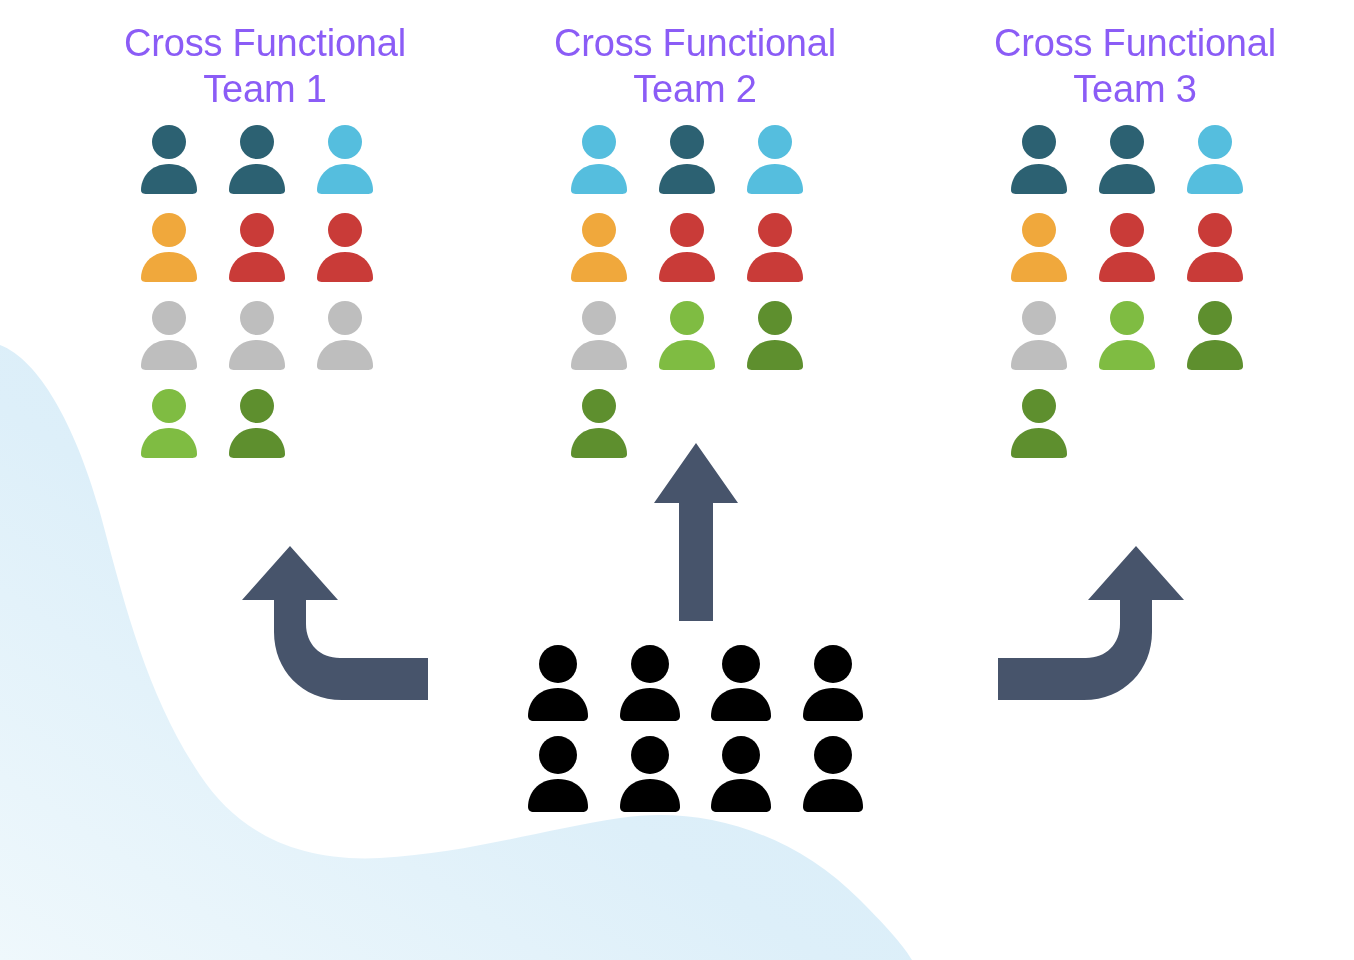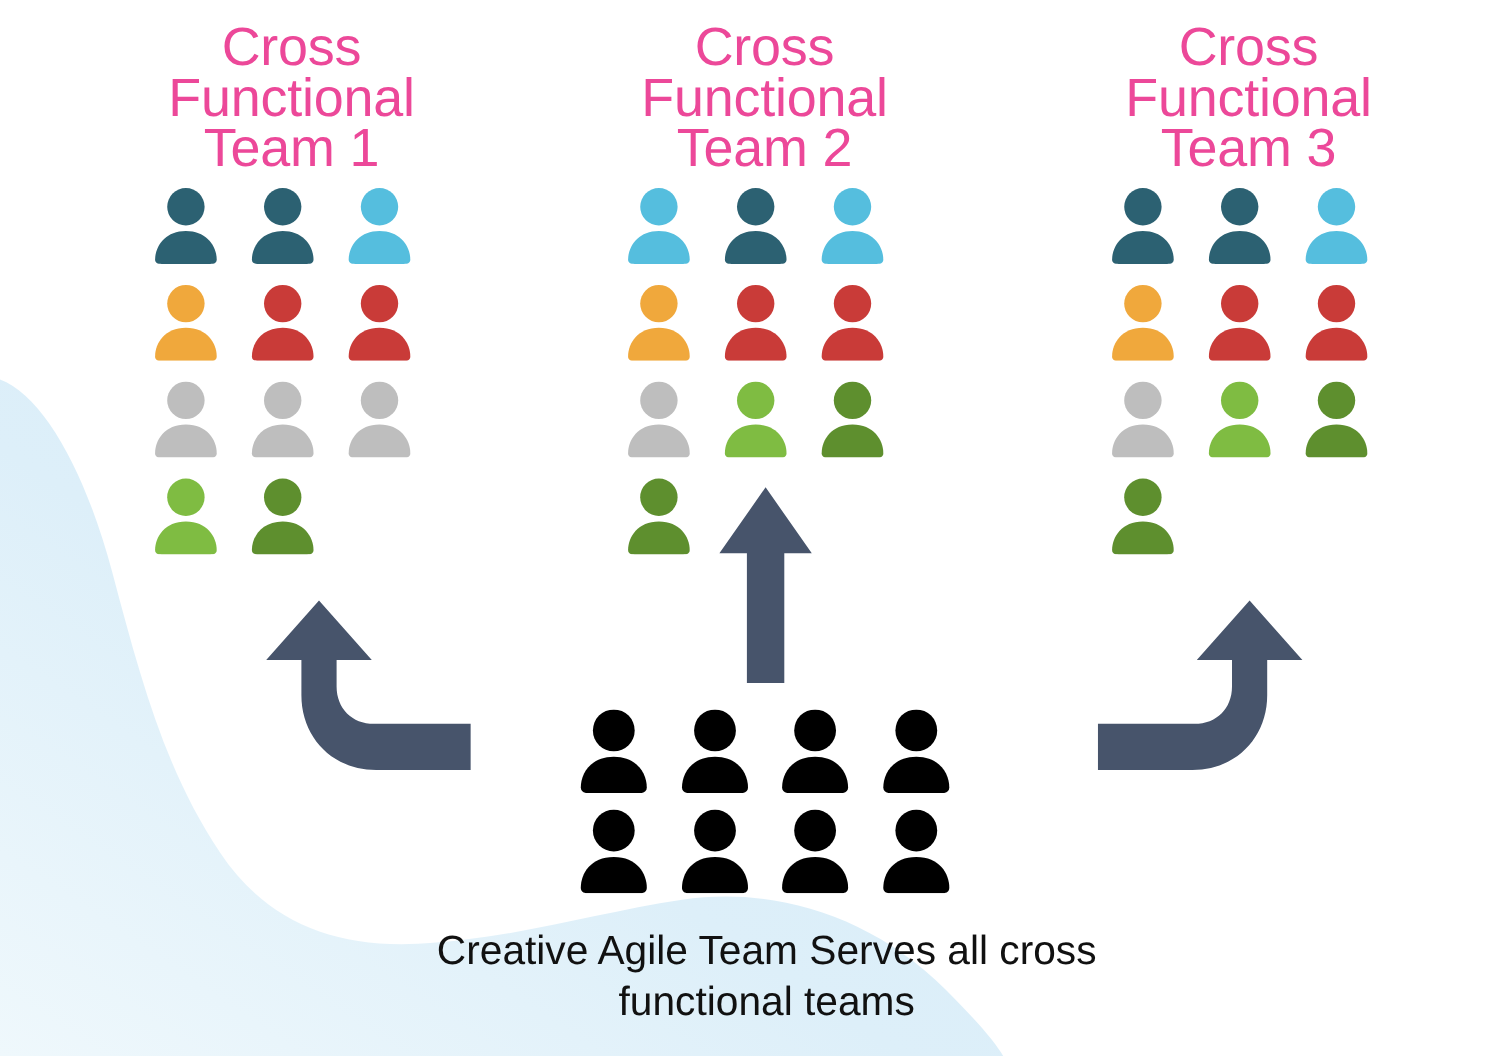--- a/index.html
+++ b/index.html
@@ -25,23 +25,23 @@
     height: 960px;
     pointer-events: none;
   }
   .team-block {
     position: absolute;
     width: 340px;
   }
   .team-title {
     text-align: center;
     font-family: "Liberation Sans", sans-serif;
-    font-size: 49px;
+    font-size: 38px;
     line-height: 46px;
-    color: #ec4899;
+    color: #8b5cf6;
     font-weight: 400;
     letter-spacing: -0.2px;
     white-space: pre-line;
   }
   .people-grid {
     position: relative;
     margin: 0 auto;
     width: 270px;
     height: 360px;
     margin-top: 12px;
@@ -383,16 +383,14 @@
         </svg>
     </div>
     <div class="core-person" style="left:288px; top:91px;">
       <svg viewBox="0 0 66 76">
           <circle cx="33" cy="19" r="19" fill="#000000"></circle>
           <path d="M33 43 C 12 43 3 58 3 71 C 3 74 5 76 9 76 L57 76 C61 76 63 74 63 71 C63 58 54 43 33 43 Z" fill="#000000"></path>
         </svg>
     </div>
   </div>
 
-  <div class="caption">Creative Agile Team Serves all cross
-functional teams</div>
 
 </div>
 
 </body></html>

